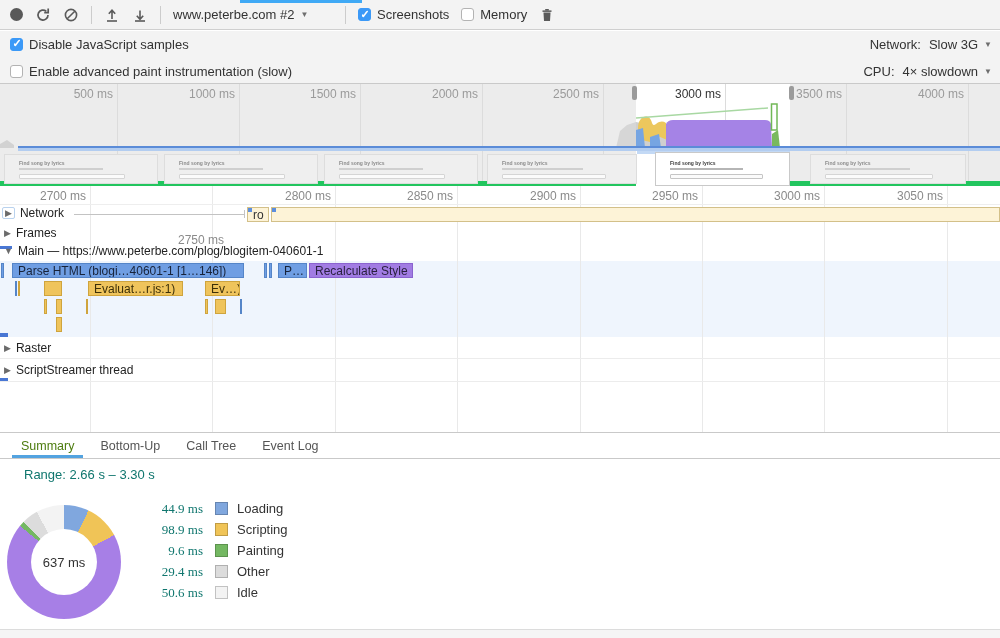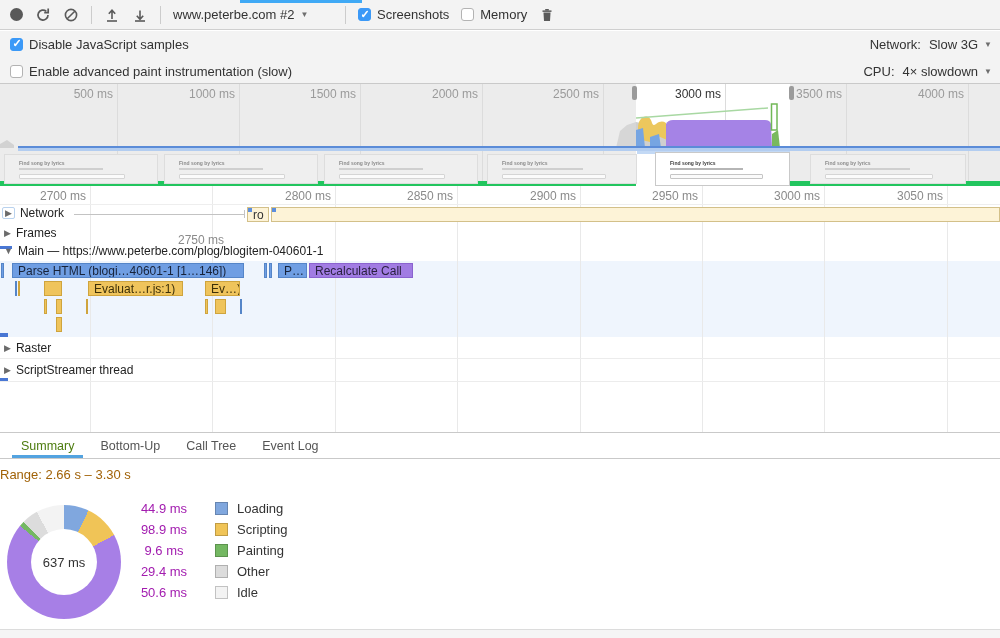--- a/index.html
+++ b/index.html
@@ -71,26 +71,26 @@
   .blue-mark { position:absolute; background:#4977d4; }
 
   
   .tabbar { position:absolute; left:0; top:432px; width:1000px; height:27px; background:#fff; border-top:1px solid #c9c9c9; border-bottom:1px solid #c9c9c9; display:flex; align-items:stretch; padding-left:8px; }
   .tab { display:flex; align-items:center; padding:0 13px; font-size:12.5px; color:#555; position:relative; }
   .tab.active { color:#4d7c0f; }
   .tab.active:after { content:""; position:absolute; left:4px; right:4px; bottom:0; height:3px; background:#53a3e0; }
 
   
   .summary { position:absolute; left:0; top:459px; width:1000px; height:179px; background:#fff; }
-  .range-text { position:absolute; left:0; top:8px; font-size:13px; color:#a16207; }
+  .range-text { position:absolute; left:24px; top:8px; font-size:13px; color:#0f766e; }
   .donut { position:absolute; left:7px; top:46px; width:114px; height:114px; border-radius:50%; }
   .donut-hole { position:absolute; left:24px; top:24px; width:66px; height:66px; border-radius:50%; background:#fff; display:flex; align-items:center; justify-content:center; font-size:13px; color:#333; }
   .legend { position:absolute; left:125px; top:39px; }
   .legend-row { display:flex; align-items:center; height:21px; }
-  .legend-val { width:78px; text-align:center; font-size:13px; color:#a21caf; }
+  .legend-val { width:78px; text-align:right; font-size:13px; color:#0f766e;font-family:Liberation Serif, serif; }
   .legend-swatch { width:13px; height:13px; border:1px solid rgba(0,0,0,0.2); margin-left:12px; flex:none; }
   .legend-lab { margin-left:9px; font-size:13px; color:#333; }
   .footer-strip { position:absolute; left:0; top:170px; width:1000px; height:9px; background:#f5f5f5; border-top:1px solid #dcdcdc; }
 </style>
 </head>
 <body>
 
 <div id="app">
 
   <div class="toolbar">
@@ -290,21 +290,21 @@
     <div class="track-label" style="top:58px;">
       <span class="tri">▼</span>
       <span>Main — https://www.peterbe.com/plog/blogitem-040601-1</span>
     </div>
 
     <div class="evt e-blue" style="left:1px; top:77px; width:3px;"></div>
     <div class="evt e-blue lbl" style="left:12px; top:77px; width:232px;"><span>Parse HTML (blogi…40601-1 [1…146])</span></div>
     <div class="evt e-blue" style="left:264px; top:77px; width:3px;"></div>
     <div class="evt e-blue" style="left:269px; top:77px; width:3px;"></div>
     <div class="evt e-blue lbl" style="left:278px; top:77px; width:29px;"><span>P…</span></div>
-    <div class="evt e-purple lbl" style="left:309px; top:77px; width:104px;"><span>Recalculate Call</span></div>
+    <div class="evt e-purple lbl" style="left:309px; top:77px; width:104px;"><span>Recalculate Style</span></div>
 
     <div class="evt e-blue" style="left:15px; top:95px; width:2px;"></div>
     <div class="evt e-yellow" style="left:18px; top:95px; width:2px;"></div>
     <div class="evt e-yellow" style="left:44px; top:95px; width:18px;"></div>
     <div class="evt e-yellow lbl" style="left:88px; top:95px; width:95px;"><span>Evaluat…r.js:1)</span></div>
     <div class="evt e-yellow lbl" style="left:205px; top:95px; width:35px;"><span>Ev…)</span></div>
 
     <div class="evt e-yellow" style="left:44px; top:113px; width:3px;"></div>
     <div class="evt e-yellow" style="left:56px; top:113px; width:6px;"></div>
     <div class="evt e-yellow" style="left:86px; top:113px; width:2px;"></div>

